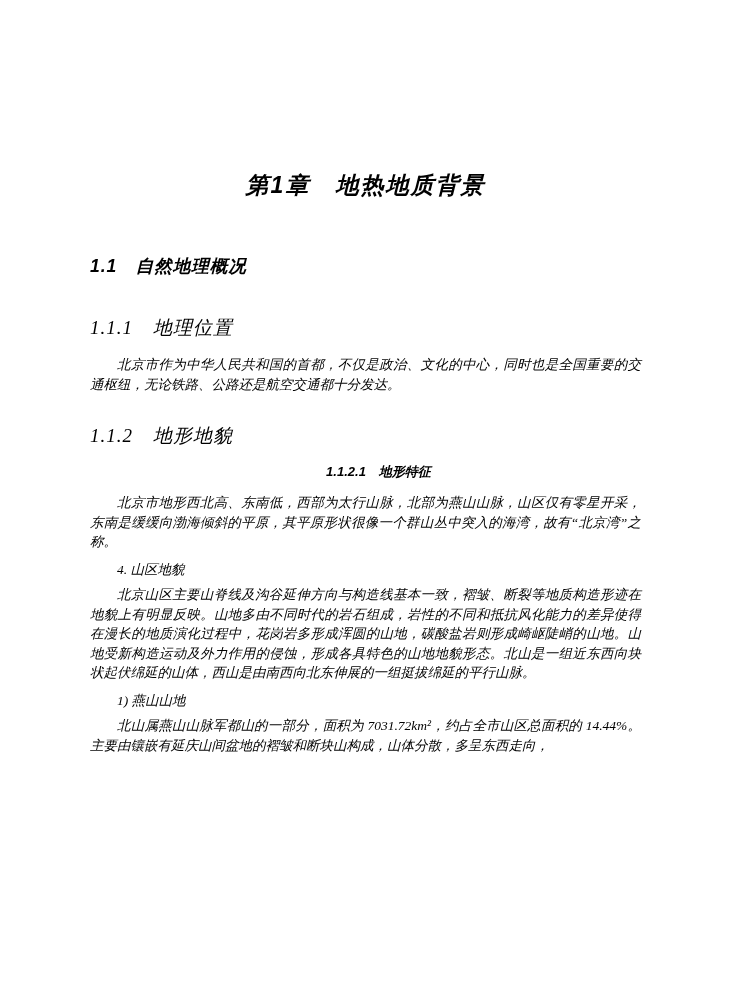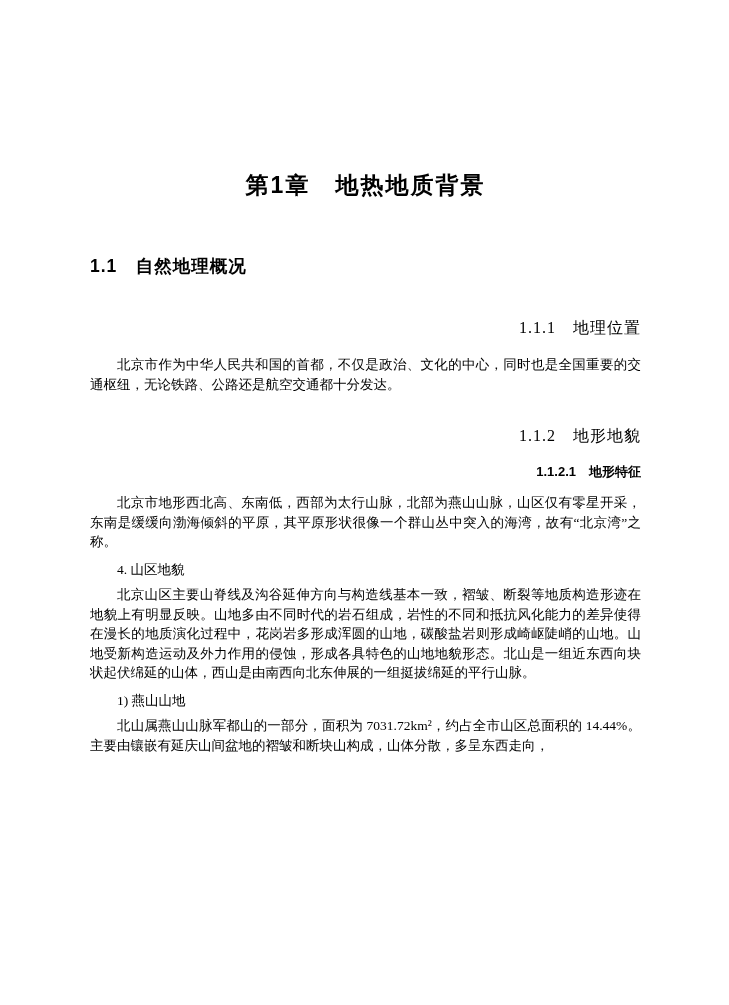--- a/index.html
+++ b/index.html
@@ -11,20 +11,21 @@
     position: relative;
     width: 729px;
     height: 848px;
     margin: 0 auto;
     background: #ffffff;
     color: #000000;
     box-sizing: border-box;
     padding: 170px 88px 40px 90px;
     overflow: hidden;
     font-family: "Liberation Serif", "DejaVu Serif", serif;
+    font-style: italic;
   }
   .chapter-title {
     margin: 0 0 55px 0;
     font-family: "Liberation Sans", "DejaVu Sans", sans-serif;
     font-weight: bold;
     font-size: 23px;
     line-height: 30px;
     text-align: center;
     letter-spacing: 2px;
   }
@@ -33,36 +34,36 @@
     font-family: "Liberation Sans", "DejaVu Sans", sans-serif;
     font-weight: bold;
     font-size: 17.5px;
     line-height: 23px;
     letter-spacing: 1px;
   }
   .sub-heading {
     margin: 30px 0 16px 0;
     font-family: "Liberation Serif", "DejaVu Serif", serif;
     font-weight: normal;
-    font-size: 16px;
+    font-size: 19px;
     line-height: 23px;
-    text-align: right;
+    text-align: left;
     letter-spacing: 1px;
   }
   .sub-heading:first-of-type {
     margin-top: 0;
   }
   .minor-heading {
     margin: 14px 0 12px 0;
     padding-left: 2em;
     font-family: "Liberation Sans", "DejaVu Sans", sans-serif;
     font-weight: bold;
     font-size: 13px;
     line-height: 18px;
-    text-align: right;
+    text-align: center;
   }
   .body-para {
     margin: 0;
     font-size: 13.5px;
     line-height: 19.5px;
     text-align: justify;
     text-justify: inter-ideograph;
     text-indent: 2em;
   }
   .list-heading {

